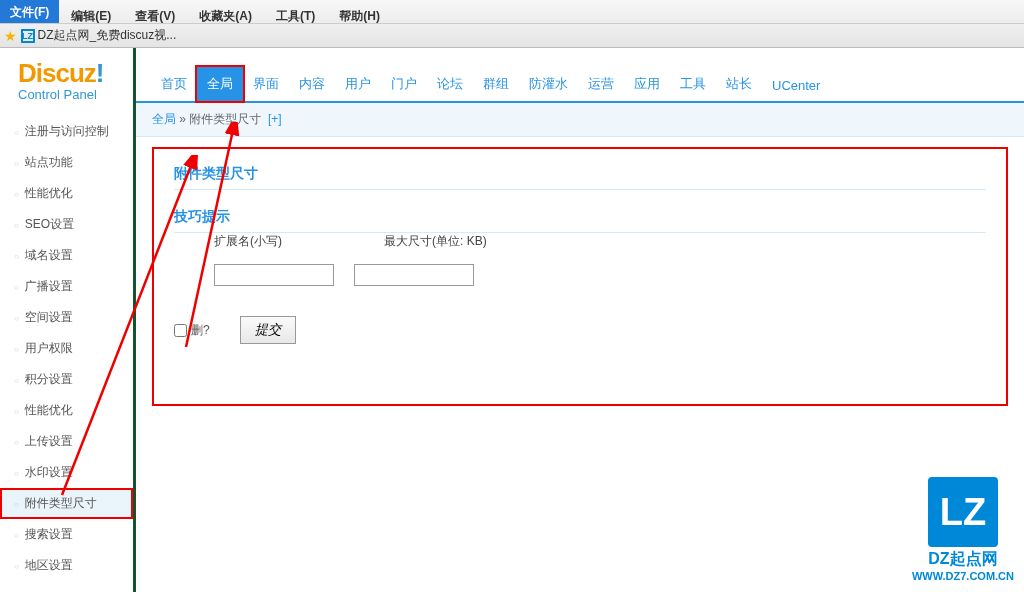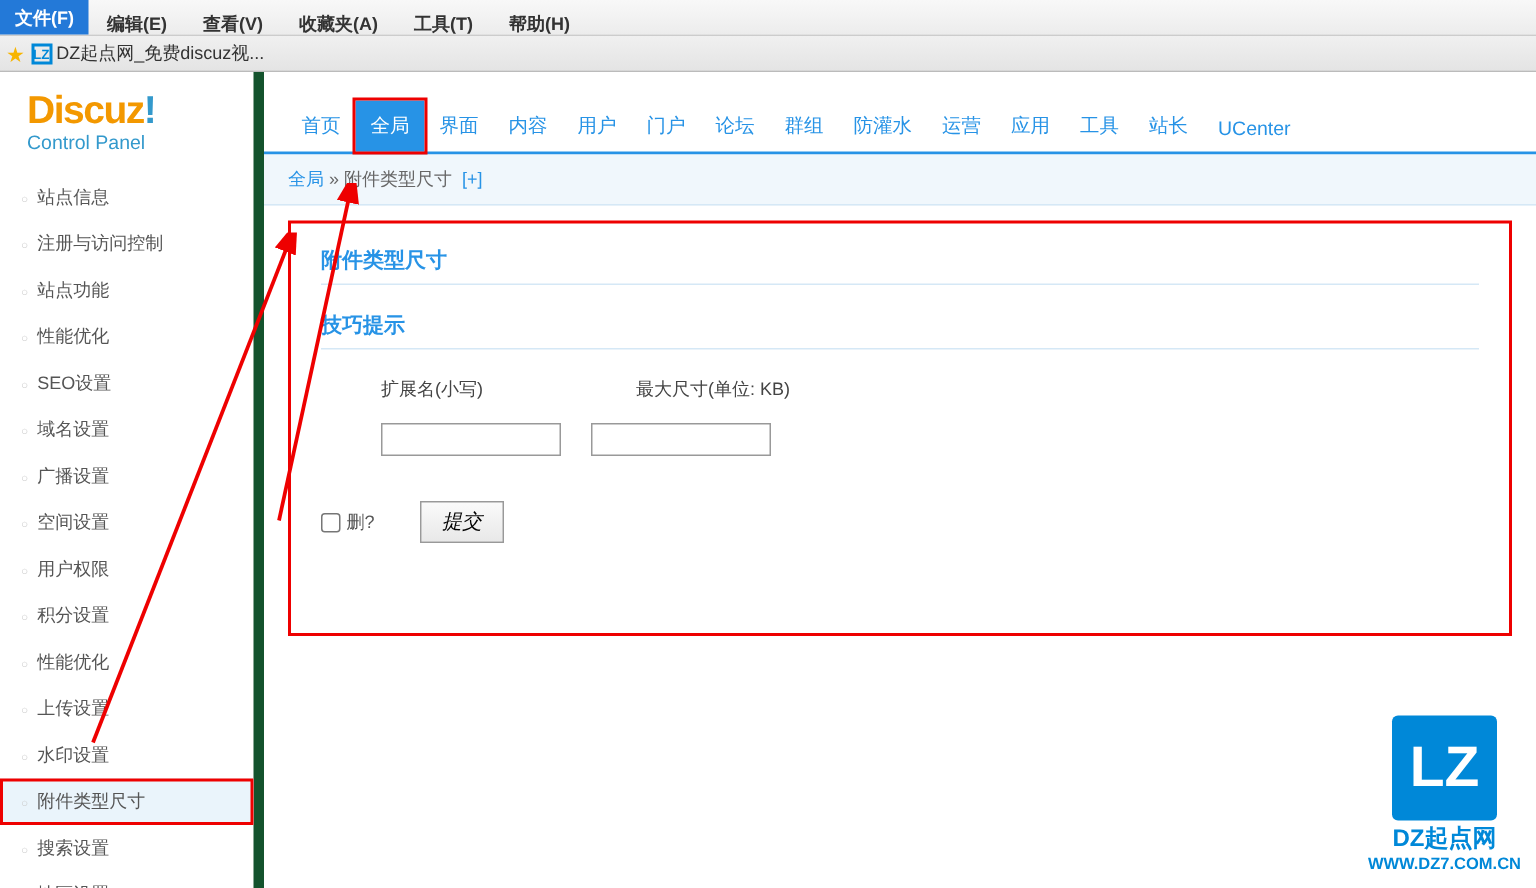--- a/index.html
+++ b/index.html
@@ -9,21 +9,21 @@
 .menu-file { background: #2379d8; color: #fff; padding: 4px 10px; }
 .menu-item { padding: 8px 12px; color: #333; }
 
 .browser-tab-bar { background: linear-gradient(#f0f0f0, #e4e4e4); height: 24px; padding: 2px 4px; display: flex; align-items: center; border-bottom: 1px solid #bbb; }
 .fav-star { color: #f7b500; margin-right: 4px; font-size: 14px; }
 .tab-icon { width: 14px; height: 14px; border: 2px solid #0088d8; color: #0088d8; font-weight: bold; font-size: 9px; display: inline-flex; align-items: center; justify-content: center; margin-right: 3px; }
 .tab-text { color: #333; }
 
 .app { display: flex; height: calc(100% - 48px); }
 
-.sidebar { width: 176px; border-right: 7px solid #14532d; }
+.sidebar { width: 136px; border-right: 3px solid #14532d; }
 .logo-area { padding: 10px 18px 4px; }
 .logo-main { font-size: 26px; font-weight: bold; color: #f39800; letter-spacing: -1px; }
 .logo-excl { color: #3399cc; }
 .logo-sub { color: #3399cc; font-size: 13px; display: block; margin-top: -2px; }
 
 .side-list { list-style: none; margin-top: 10px; }
 .side-item { padding: 7px 14px; color: #555; cursor: pointer; position: relative; }
 .side-item::before { content: "○"; color: #ccc; margin-right: 6px; font-size: 8px; }
 .side-item.active { background: #eaf4fb; }
 .side-item.highlighted { outline: 2px solid #e00; outline-offset: -2px; }
@@ -38,21 +38,21 @@
 .breadcrumb a { color: #2793e6; text-decoration: none; }
 .plus-link { color: #2793e6; }
 
 .content-box { margin: 10px 16px; border: 2px solid #e00; padding: 10px 20px 60px; position: relative; }
 .section-title { color: #2793e6; font-size: 14px; font-weight: bold; border-bottom: 1px solid #d5e8f6; padding: 6px 0; }
 .tips { margin-top: 12px; }
 .tip-list { list-style: none; margin-top: 10px; }
 .tip-list li { color: #666; padding: 6px 0 6px 20px; position: relative; line-height: 1.6; }
 .tip-list li::before { content: "•"; position: absolute; left: 6px; color: #999; }
 
-.form-area { margin-top: 18px; padding-left: 40px; }
+.form-area { margin-top: 0; padding-left: 40px; }
 .form-headers { display: flex; gap: 60px; color: #444; margin-bottom: 14px; }
 .form-headers span:first-child { width: 110px; }
 .form-inputs { display: flex; gap: 20px; margin-bottom: 20px; }
 .form-inputs input { border: 1px solid #999; height: 22px; width: 120px; padding: 0 4px; }
 
 .add-link { color: #2793e6; margin-left: 0; }
 .add-icon { background: #f39800; color: #fff; font-weight: bold; padding: 0 3px; border-radius: 2px; margin-right: 4px; }
 
 .submit-row { margin-top: 30px; display: flex; align-items: center; gap: 30px; margin-left: -40px; }
 .del-label { color: #555; display: flex; align-items: center; gap: 4px; }
@@ -84,21 +84,20 @@
   <span class="tab-text">DZ起点网_免费discuz视...</span>
 </div>
 
 <div class="app">
   <div class="sidebar">
     <div class="logo-area">
       <span class="logo-main"><span>Discuz</span><span class="logo-excl">!</span></span>
       <span class="logo-sub">Control Panel</span>
     </div>
     <ul class="side-list" id="side-list">
-        <li class="side-item">站点信息</li>
         <li class="side-item">注册与访问控制</li>
         <li class="side-item">站点功能</li>
         <li class="side-item">性能优化</li>
         <li class="side-item">SEO设置</li>
         <li class="side-item">域名设置</li>
         <li class="side-item">广播设置</li>
         <li class="side-item">空间设置</li>
         <li class="side-item">用户权限</li>
         <li class="side-item">积分设置</li>
         <li class="side-item">性能优化</li>

